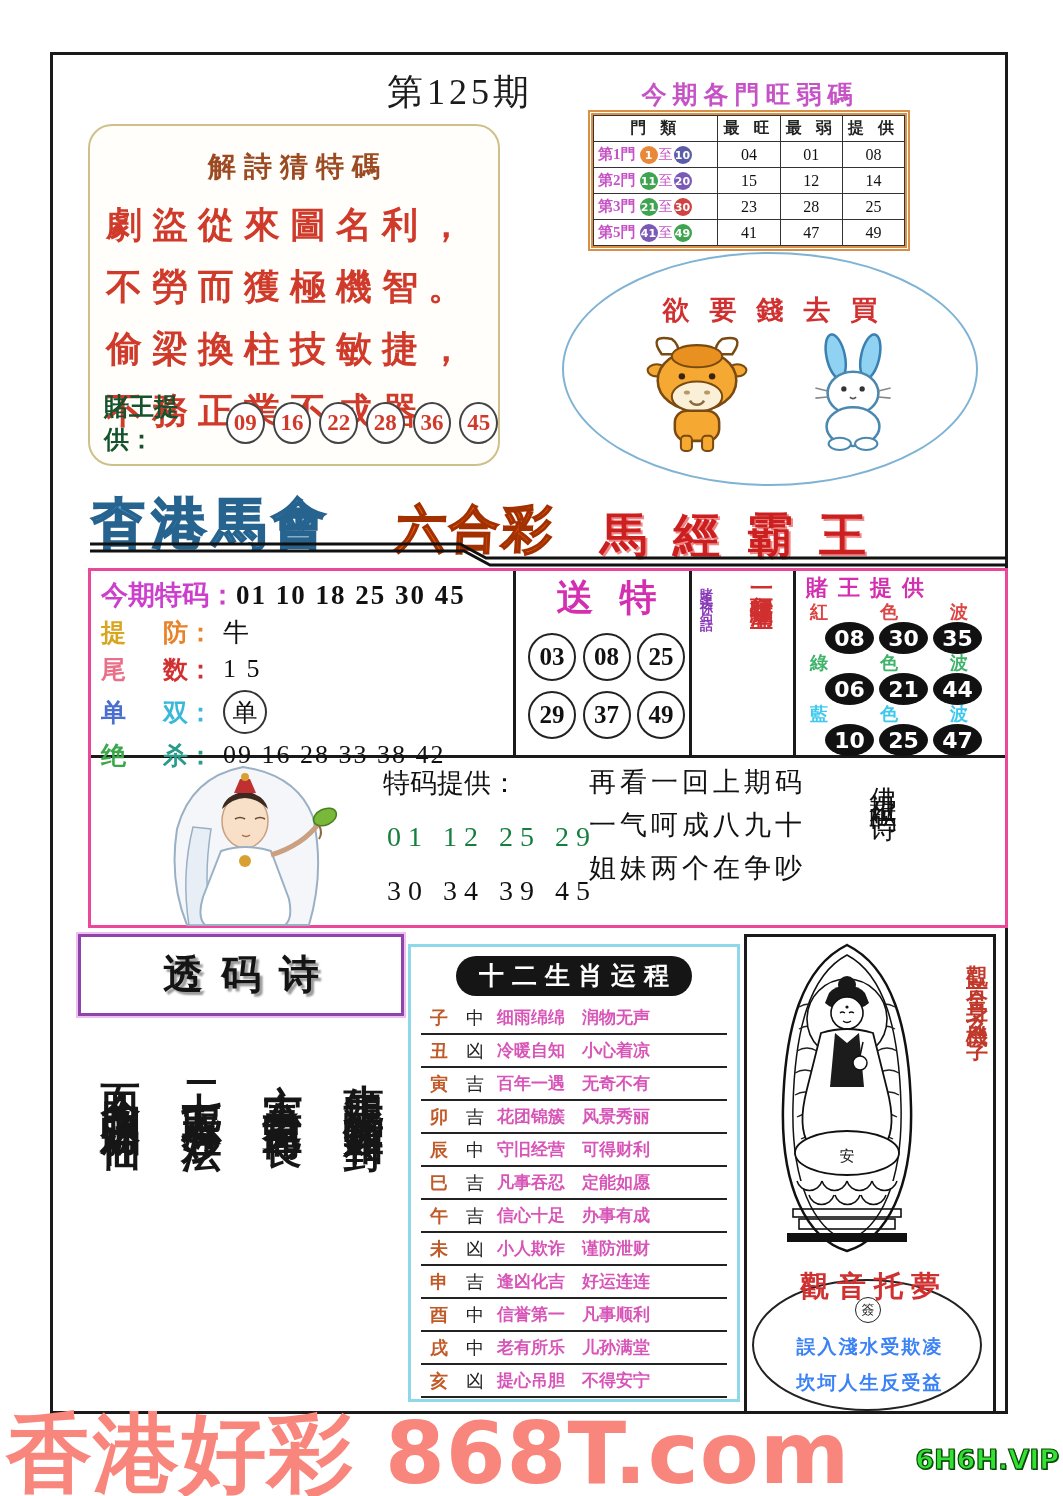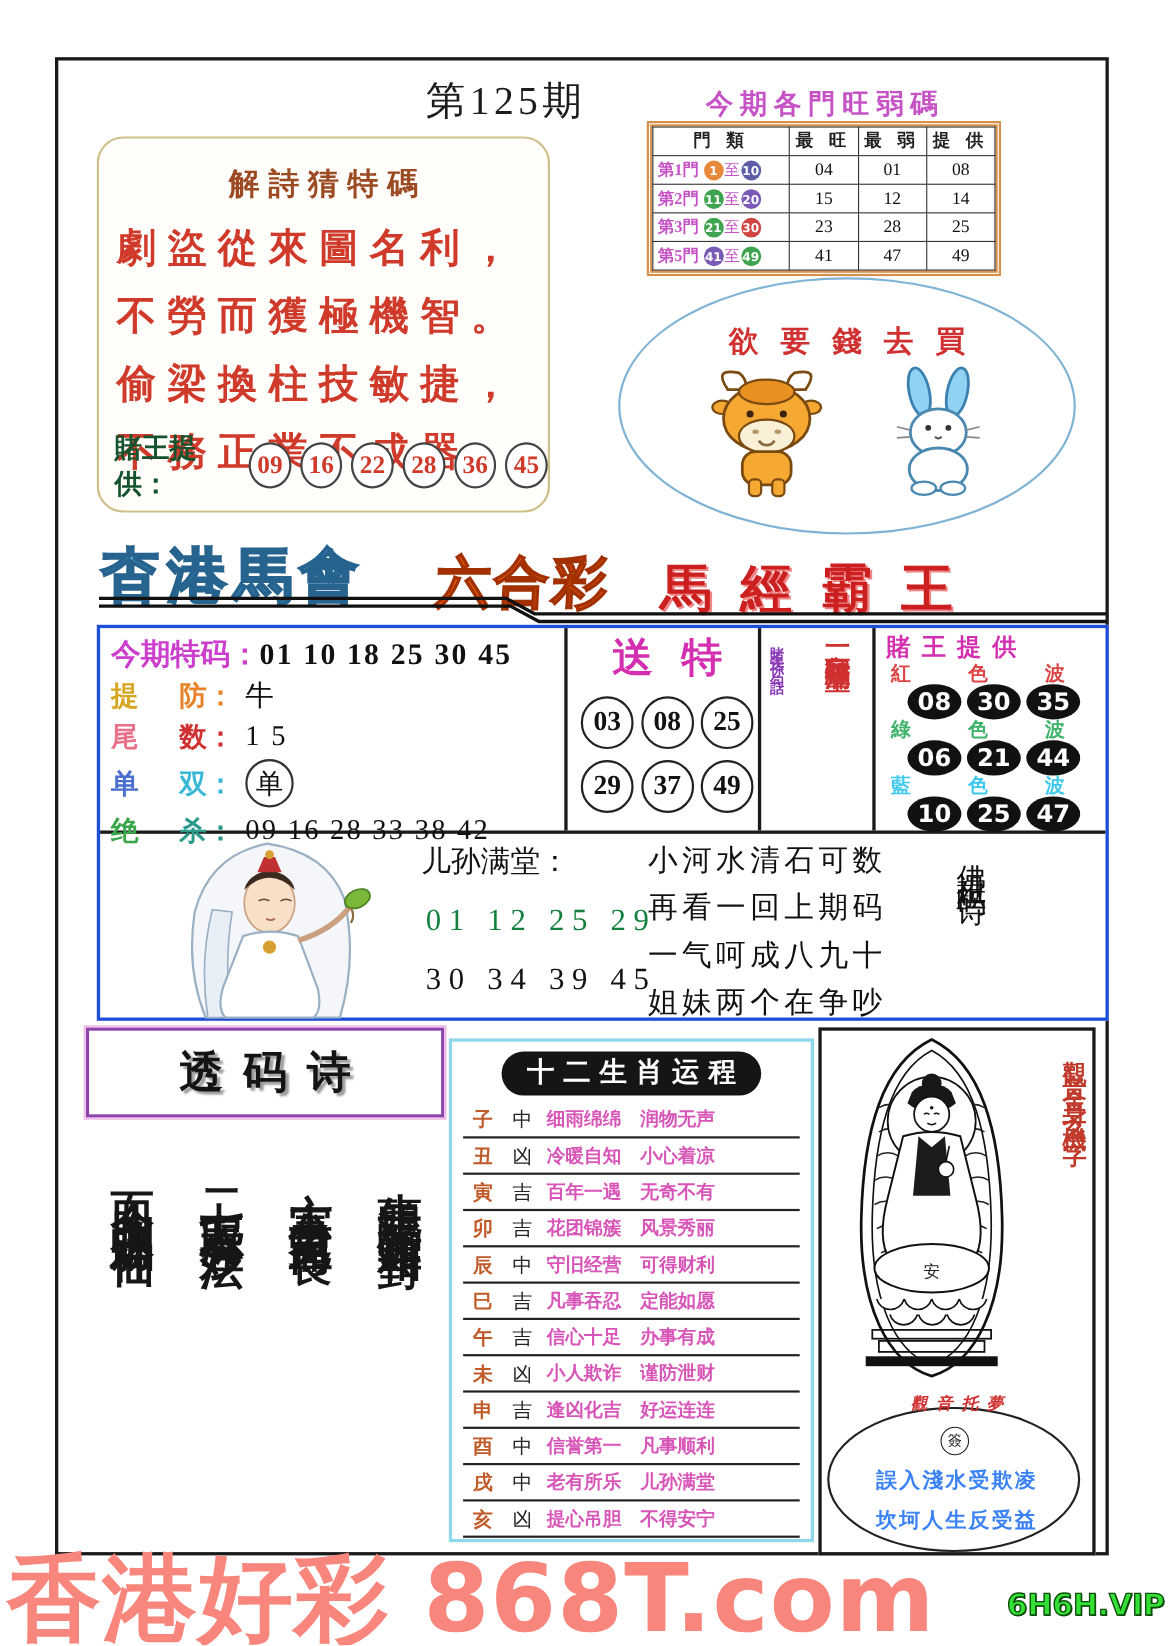--- a/index.html
+++ b/index.html
@@ -51,21 +51,21 @@
   
   .mh-club { position:absolute; left:92px; top:488px; font-size:54px; font-weight:bold; color:#55a4d6;
              -webkit-text-stroke:2px #26638f; letter-spacing:6px; }
   .mh-lottery { position:absolute; left:396px; top:496px; font-size:50px; font-weight:bold; color:#f06010;
                 -webkit-text-stroke:1.5px #a33000; letter-spacing:3px; transform:skewX(-3deg); }
   .mh-brand { position:absolute; left:600px; top:504px; font-size:47px; font-weight:bold; color:#cc1f1f;
               letter-spacing:26px; text-shadow:2px 2px 0 #e88; }
   .mh-rule { position:absolute; left:88px; top:536px; }
 
   
-  .main-box { position:absolute; left:88px; top:568px; width:920px; height:360px; border:3px solid #1d4ed8; background:#fff; }
+  .main-box { position:absolute; left:88px; top:568px; width:920px; height:360px; border:3px solid #ec4899; background:#fff; }
   .mb-hdiv { position:absolute; left:0; right:0; top:184px; border-top:3px solid #1a1a1a; }
   .mb-vdiv { position:absolute; top:0; height:184px; border-left:3px solid #1a1a1a; }
   .colA { position:absolute; left:0; top:0; width:422px; height:184px; padding:6px 10px; }
   .tema-line { white-space:nowrap; }
   .tema-label { color:#cc3fcc; font-weight:bold; font-size:27px; }
   .tema-vals { color:#111; font-weight:bold; font-size:27px; letter-spacing:2px; }
   .kv { display:flex; align-items:center; height:36px; margin-top:1px; }
   .klabel { width:112px; display:flex; justify-content:space-between; font-size:25px; font-weight:bold; }
   .kval { font-size:26px; color:#111; margin-left:10px; letter-spacing:2px; white-space:nowrap; }
   .k-ti{color:#d8a520;} .k-fang{color:#e8832a;} .k-wei{color:#e87088;} .k-shu{color:#d03030;}
@@ -123,21 +123,21 @@
   .zo-luck { width:36px; text-align:center; color:#222; font-size:18px; }
   .zo-fortune { flex:1; color:#d855b8; font-size:17px; font-weight:bold; white-space:pre; padding-left:4px; }
 
   
   .bu-box { position:absolute; left:744px; top:934px; width:252px; height:480px; border:3px solid #1a1a1a; background:#fff; }
   .bu-side { position:absolute; right:1px; top:10px; writing-mode:vertical-rl; color:#c0392b;
              font-size:22px; font-weight:bold; height:330px; letter-spacing:12px; }
   .bu-ellipse { position:absolute; left:5px; top:342px; width:230px; height:132px;
                 border:2px solid #222; border-radius:50%; }
   .bu-dream { position:absolute; left:0; right:0; top:330px; text-align:center; color:#d03030;
-              font-size:15px; font-weight:bold; letter-spacing:8px; text-indent:8px;font-style:italic; }
+              font-size:29px; font-weight:bold; letter-spacing:8px; text-indent:8px; }
   .bu-seal { position:absolute; left:108px; top:360px; width:26px; height:26px; border:1.5px solid #222;
              border-radius:50%; font-size:13px; display:flex; align-items:center; justify-content:center; color:#222; }
   .bu-lines { position:absolute; left:0; right:0; top:392px; text-align:center; }
   .bu-lines div { font-size:19px; font-weight:bold; color:#3b82f6; line-height:36px; letter-spacing:2px; }
 
   
   .footer-brand { position:absolute; left:6px; top:1396px; font-size:86px; font-weight:bold;
                   color:#f8867c; font-family:"DejaVu Sans","Liberation Sans",sans-serif;
                   letter-spacing:1px; white-space:nowrap; z-index:5; }
   .footer-corner { position:absolute; right:4px; top:1444px; font-size:27px; font-weight:bold;
@@ -350,25 +350,24 @@
       <path d="M141,34 L163,34 L157,20 L147,20 Z" fill="#c03030"></path>
       <circle cx="152" cy="18" r="4" fill="#d8a030"></circle>
       <path d="M142,60 q5,-3 10,0 M162,60 q5,-3 10,0" fill="none" stroke="#6a4a30" stroke-width="1.5"></path>
       <path d="M149,76 q4,3 8,0" fill="none" stroke="#b06a50" stroke-width="1.5"></path>
       <path d="M128,92 Q152,84 178,92 L196,140 Q200,160 192,166 L112,166 Q104,158 110,138 Z" fill="#fff" stroke="#9ab0c4" stroke-width="2"></path>
       <circle cx="152" cy="102" r="6" fill="#d8a030"></circle>
       <path d="M178,96 Q210,86 226,64" fill="none" stroke="#caa080" stroke-width="5"></path>
       <ellipse cx="232" cy="58" rx="12" ry="8" fill="#7ab83a" stroke="#4a8020" stroke-width="1.5" transform="rotate(-25 232 58)"></ellipse>
       <path d="M226,66 q4,8 0,14" fill="none" stroke="#8a6a40" stroke-width="2"></path>
     </svg>
-    <div class="tp-label">儿孙满堂：</div>
+    <div class="tp-label">特码提供：</div>
     <div class="tp-line1">01 12 25 29</div>
     <div class="tp-line2">30 34 39 45</div>
     <div class="tp-poem">
-      <div>小河水清石可数</div>
       <div>再看一回上期码</div>
       <div>一气呵成八九十</div>
       <div>姐妹两个在争吵</div>
     </div>
     <div class="tp-side">佛祖献码诗</div>
   </div>
 
   <div class="hp-titlebox">
     <div class="hp-title">透码诗</div>
   </div>

